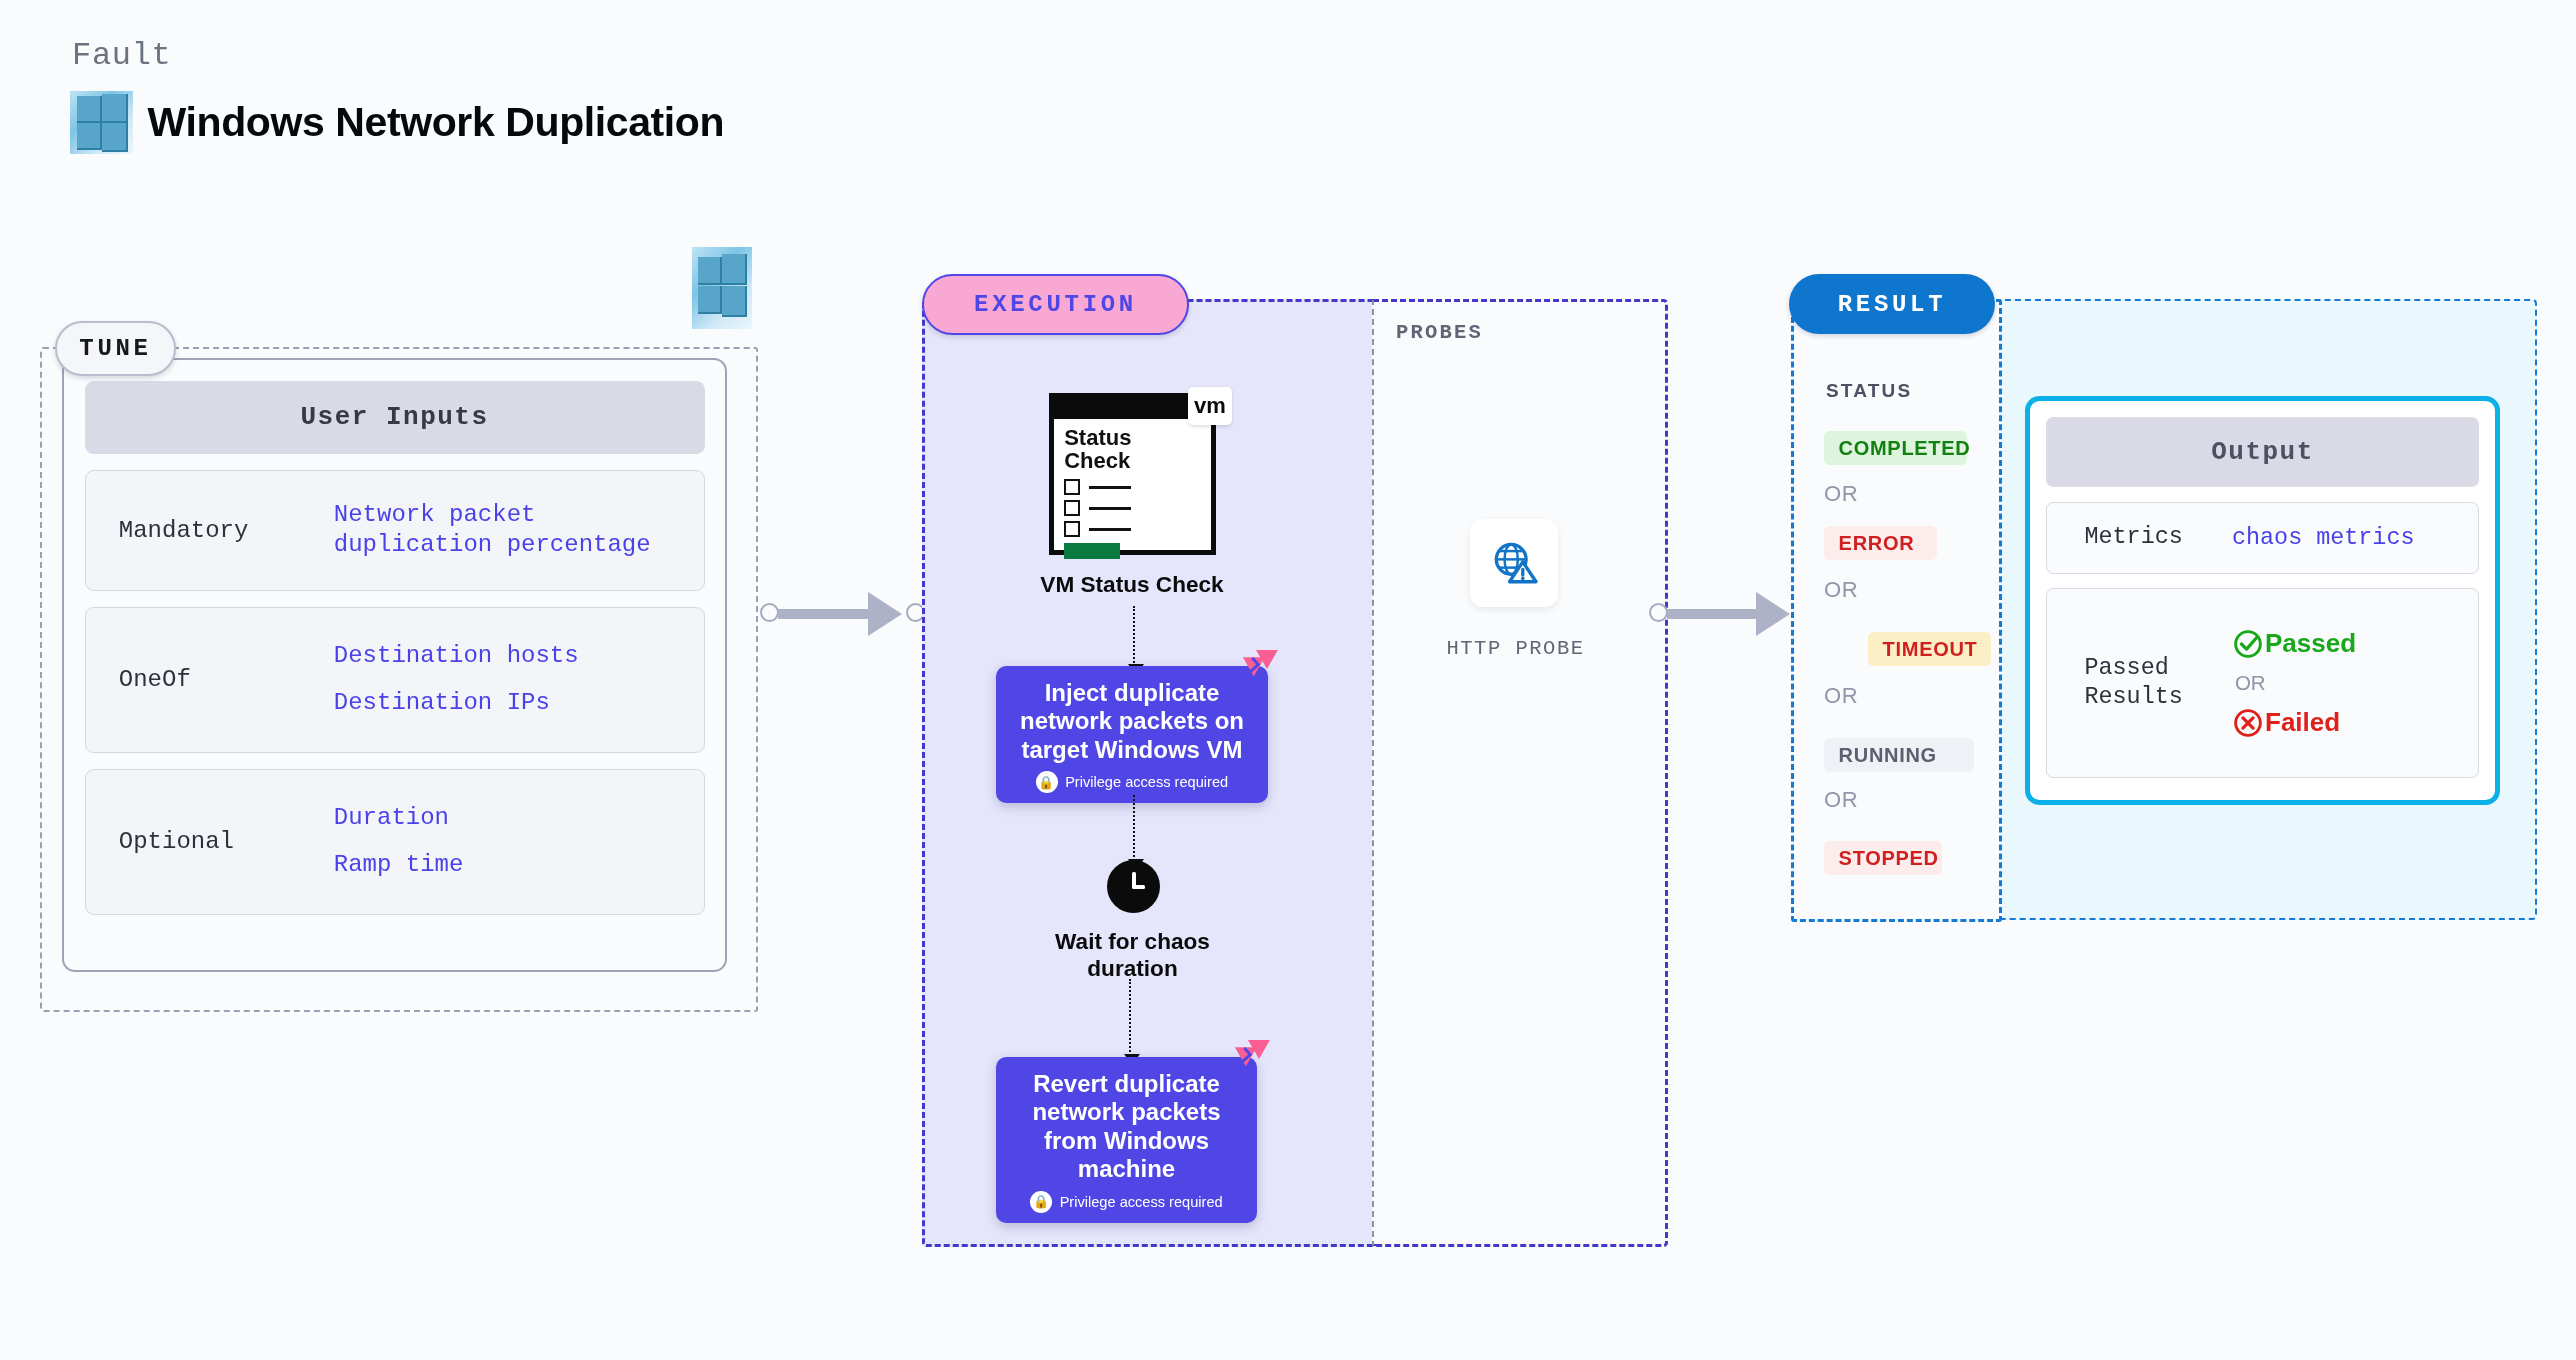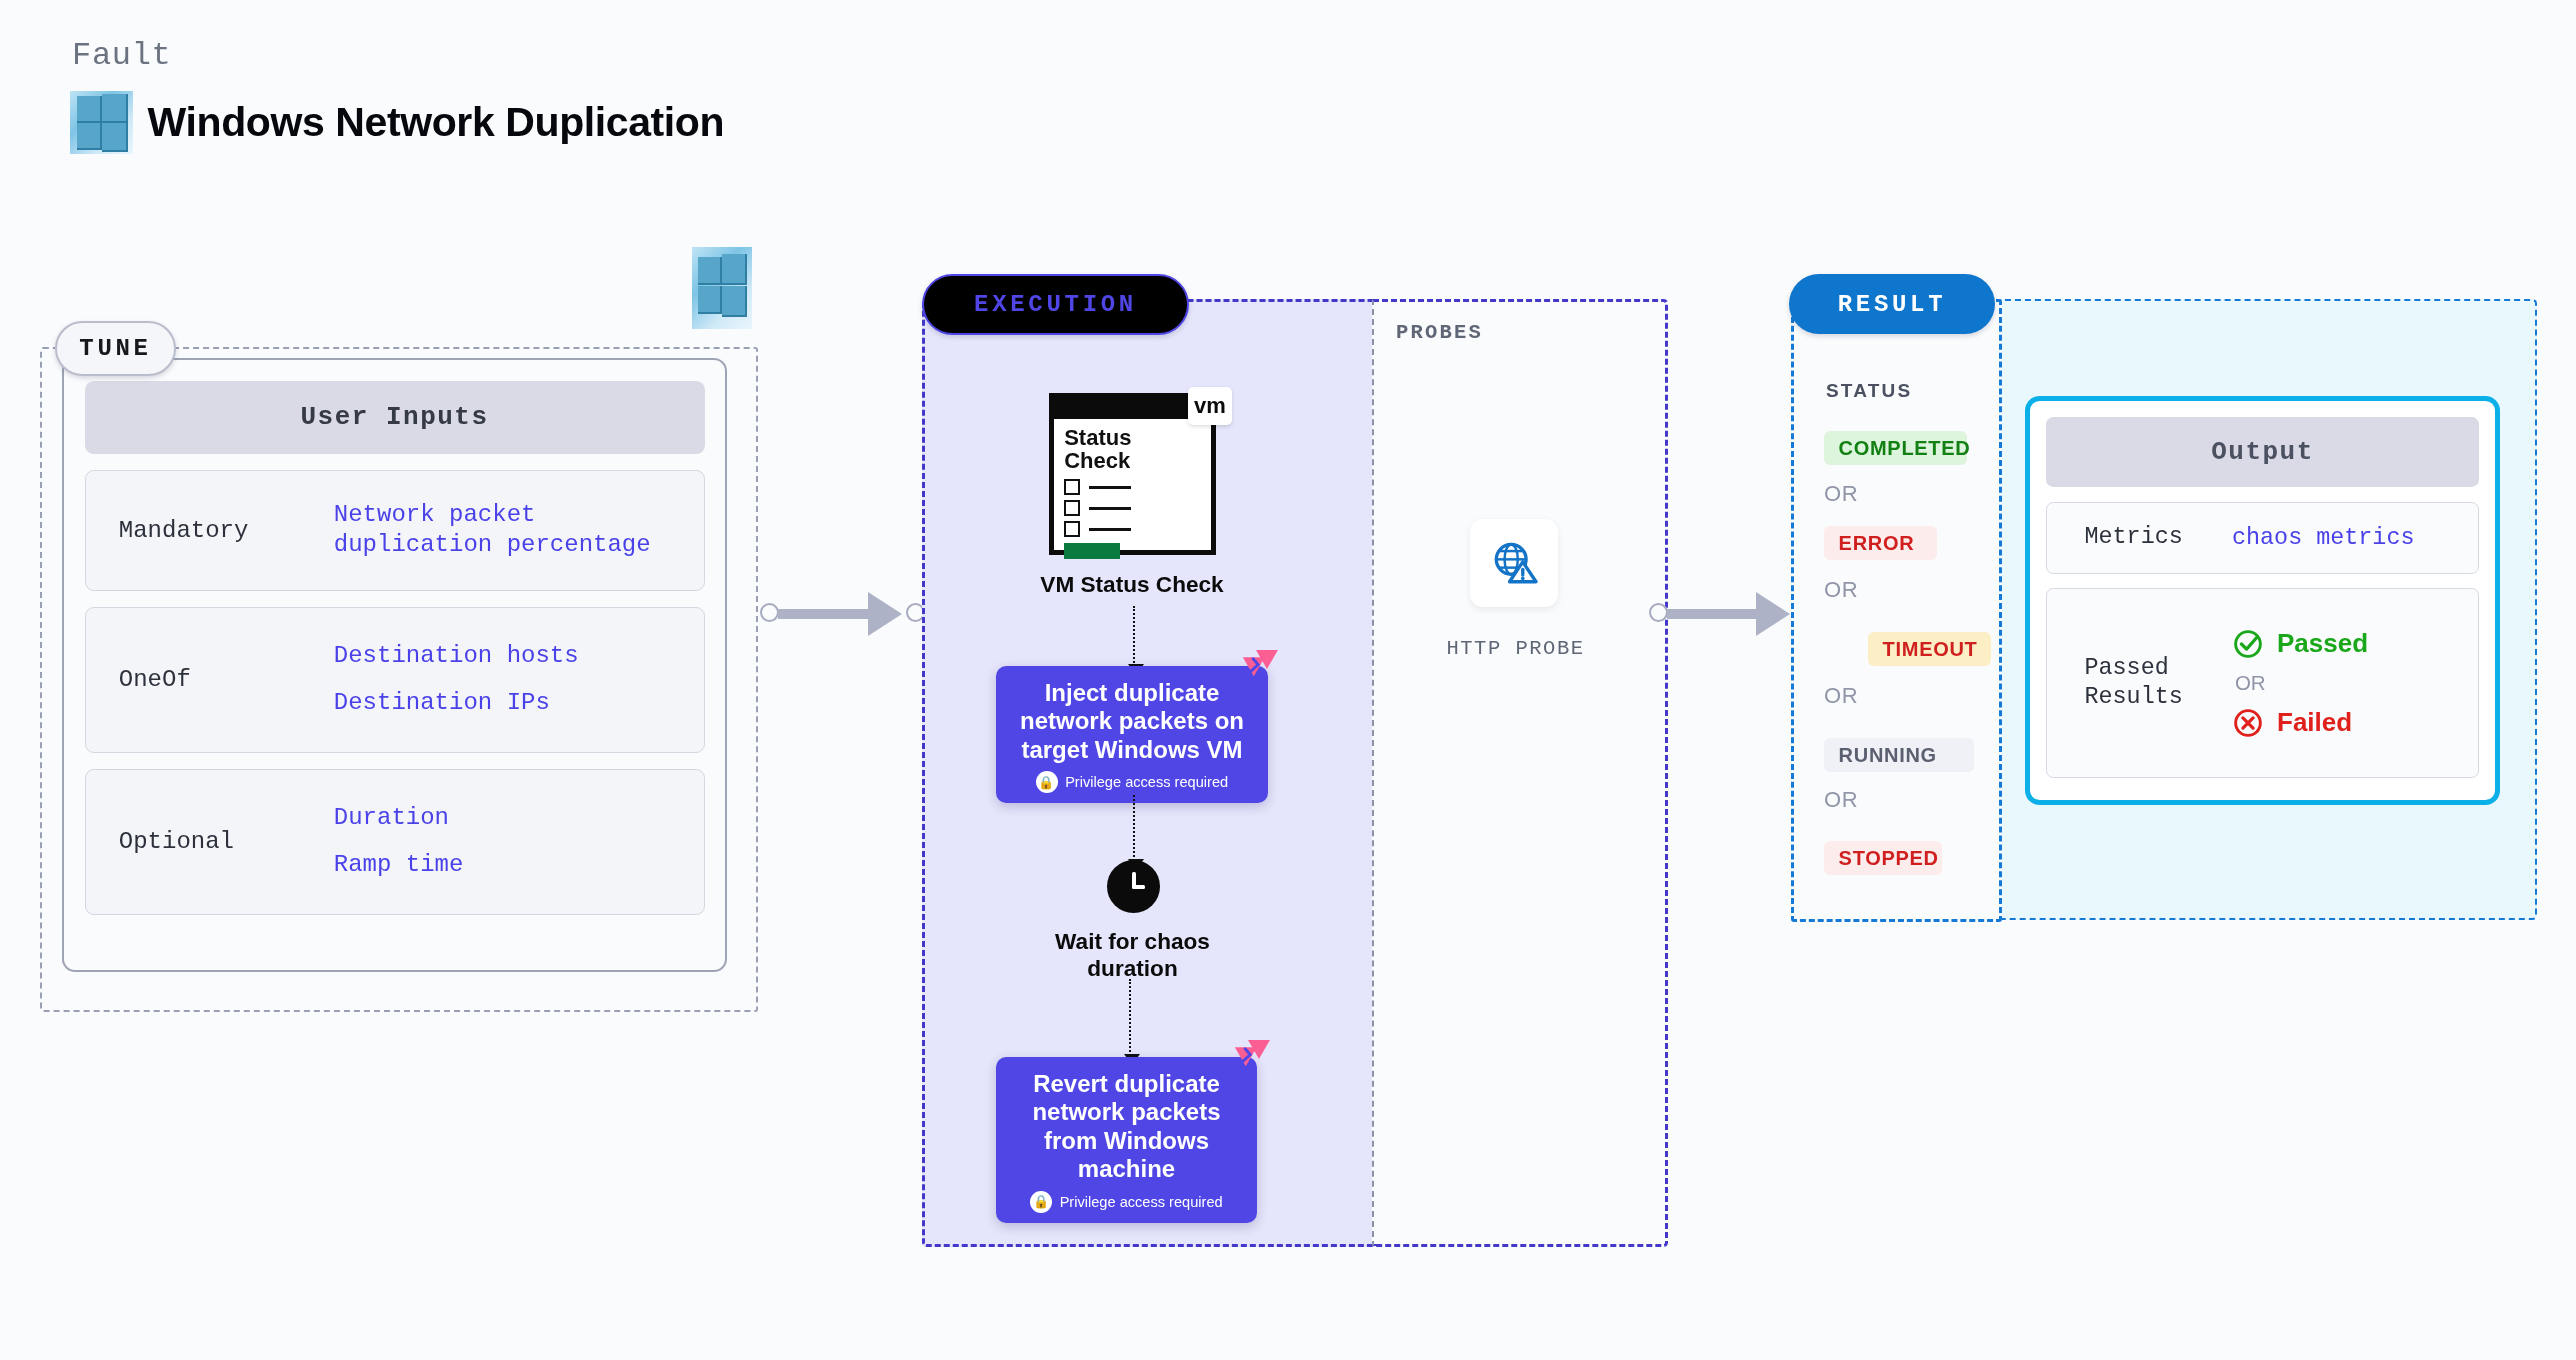--- a/index.html
+++ b/index.html
@@ -69,21 +69,21 @@
     left: 55px; top: 321px;
     width: 117px; height: 51px;
     background: #f5f6f9;
     border: 2.9px solid #b9bdcc;
     color: #16181d;
     font-size: 24px;
   }
   #chip-execution {
     left: 922px; top: 274px;
     width: 263px; height: 57px;
-    background: #000000;
+    background: #f9a8d4;
     border: 2.9px solid #4f46e5;
     color: #4f46e5;
     font-size: 24px;
   }
   #chip-result {
     left: 1789px; top: 274px;
     width: 206px; height: 60px;
     background: #0f76ce;
     border: none;
     color: #ffffff;
@@ -445,21 +445,21 @@
   }
   .output-group .values { flex: 1; }
   #group-metrics { height: 72px; }
   #metrics-value {
     font-family: "Liberation Mono", monospace;
     font-size: 23.4px;
     color: #4a42e8;
   }
   #group-probe-results { height: 190px; }
   .probe-line {
-    display: flex; align-items: center; gap: 13px;
+    display: flex; align-items: center; gap: 1px;
     font-size: 26px; font-weight: 700;
   }
   #probe-passed { color: #1aa81a; }
   #probe-failed { color: #e0201b; }
   #probe-or {
     margin: 11.7px 0 11.7px 2.9px;
     font-size: 20.5px; color: #9096a8;
   }
 </style>
 </head>

